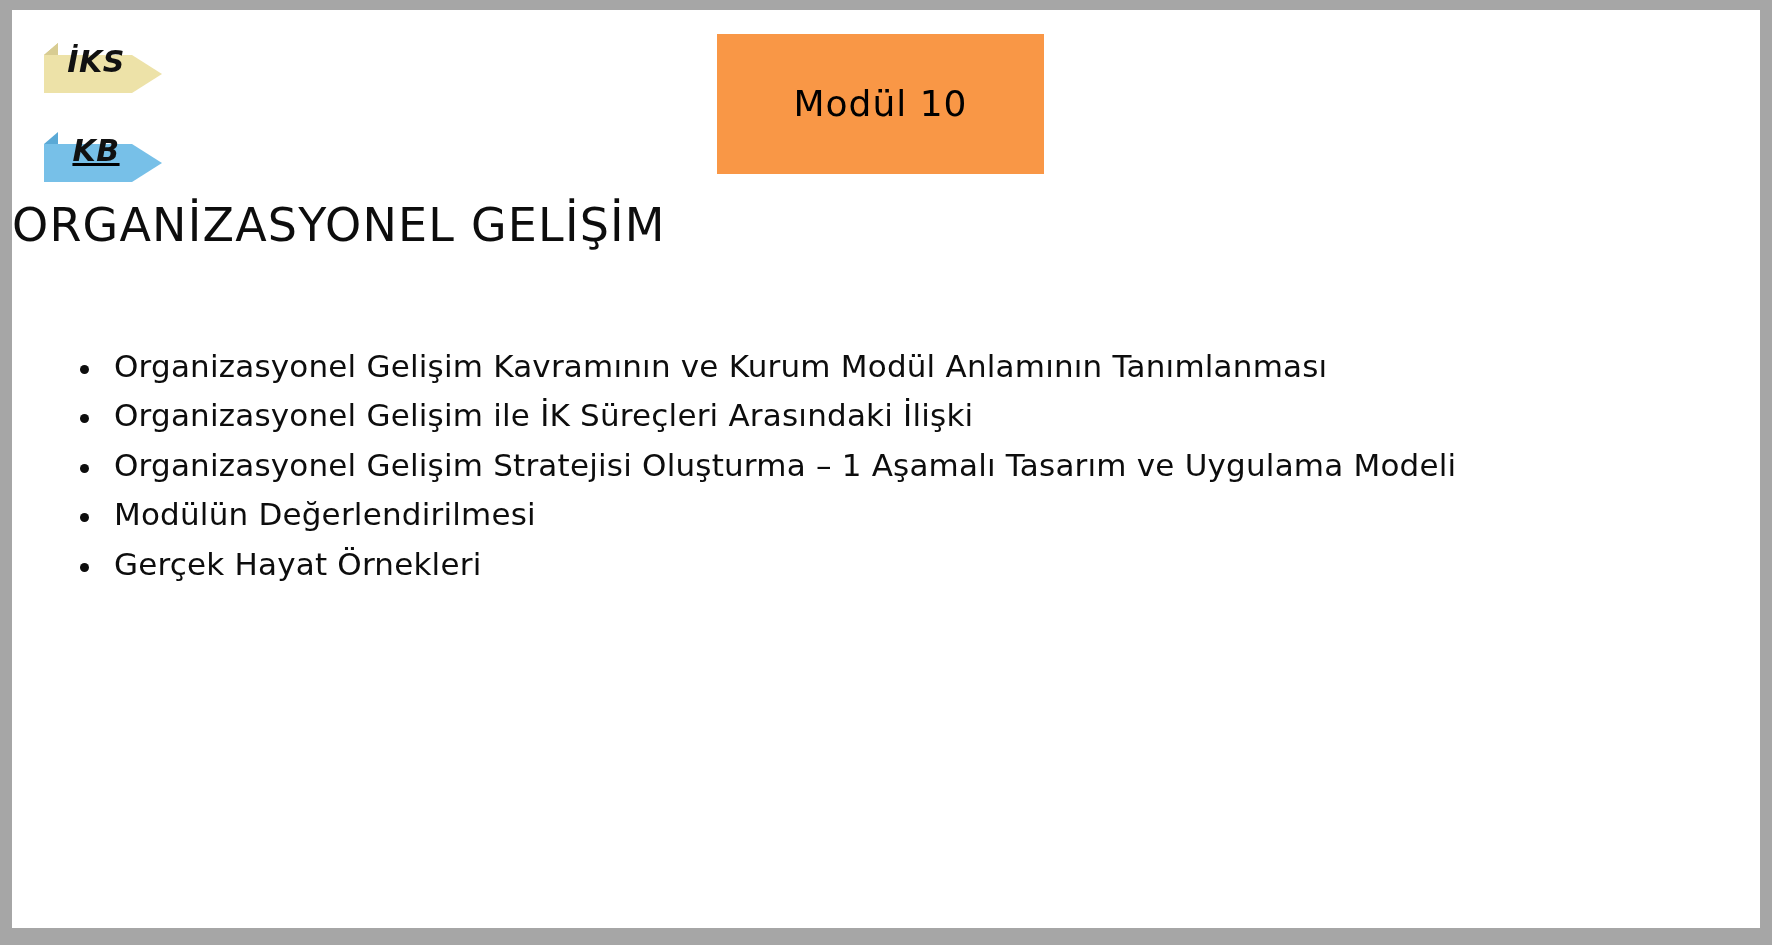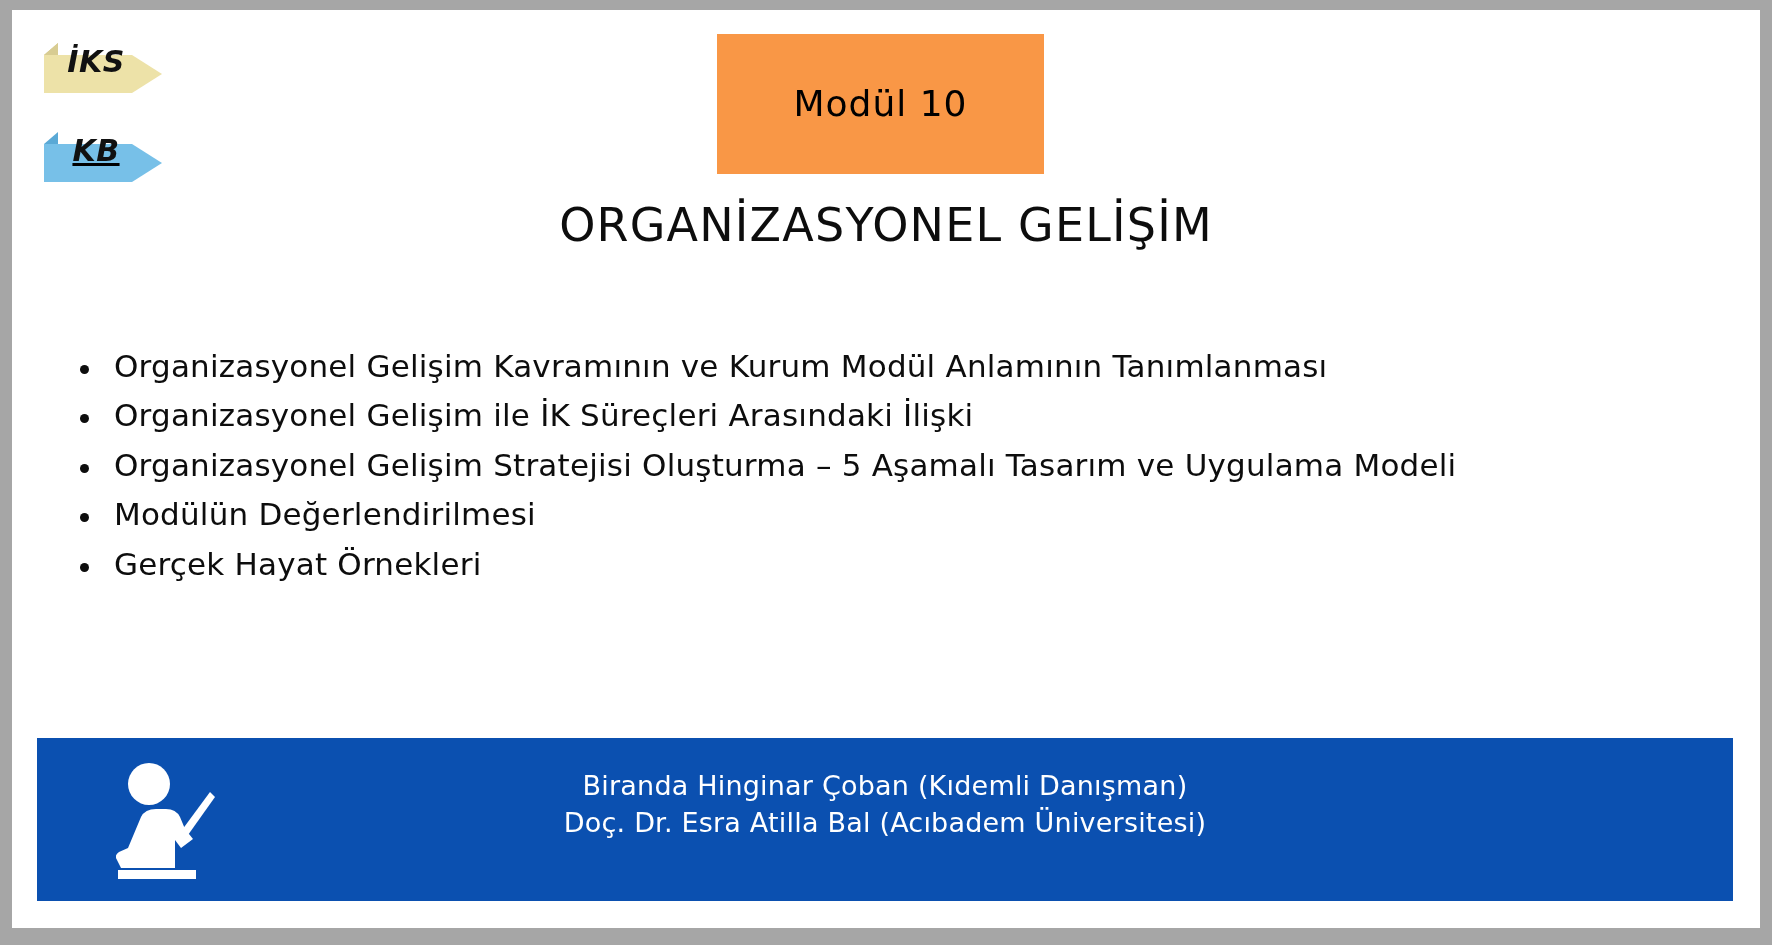--- a/index.html
+++ b/index.html
@@ -104,21 +104,21 @@
     letter-spacing: 1px;
     line-height: 1;
   }
 
   
   #slide-title {
     position: absolute;
     left: 0;
     top: 190px;
     width: 1748px;
-    text-align: center;
+    text-align: left;
     font-family: "DejaVu Sans", sans-serif;
     font-size: 46px;
     font-weight: 400;
     color: #0d0d0d;
     letter-spacing: 1.2px;
     line-height: 1.1;
   }
 
   
   #bullet-list {
@@ -211,32 +211,20 @@
 
     <div id="module-chip">
       <span id="module-chip-label">Modül 10</span>
     </div>
 
     <div id="slide-title">ORGANİZASYONEL GELİŞİM</div>
 
     <ul id="bullet-list">
       <li>Organizasyonel Gelişim Kavramının ve Kurum Modül Anlamının Tanımlanması</li>
       <li>Organizasyonel Gelişim ile İK Süreçleri Arasındaki İlişki</li>
-      <li>Organizasyonel Gelişim Stratejisi Oluşturma – 5 Aşamalı Tasarım ve Uygulama Modeli</li>
+      <li>Organizasyonel Gelişim Stratejisi Oluşturma – 1 Aşamalı Tasarım ve Uygulama Modeli</li>
       <li>Modülün Değerlendirilmesi</li>
       <li>Gerçek Hayat Örnekleri</li>
     </ul>
 
-    <div id="footer-bar">
-      <svg id="presenter-icon" viewBox="0 0 130 126">
-        <circle cx="52" cy="28" r="21" fill="#ffffff"></circle>
-        <path d="M24 112 L20 104 Q17 99 22 96 L31 92 L44 61 Q48 53 59 53 L69 53 Q79 53 83 61 L88 73 L96 83 L84 92 L78 84 L78 112 Z" fill="#ffffff"></path>
-        <path d="M85 74 L113 36 L118 41 L91 79 Z" fill="#ffffff"></path>
-        <rect x="21" y="114" width="78" height="9" fill="#ffffff"></rect>
-      </svg>
-      <div id="presenter-names">
-        <span class="presenter-line">Biranda Hinginar Çoban (Kıdemli Danışman)</span>
-        <span class="presenter-line">Doç. Dr. Esra Atilla Bal (Acıbadem Üniversitesi)</span>
-      </div>
-    </div>
 
   </div>
 </div>
 
 </body></html>

